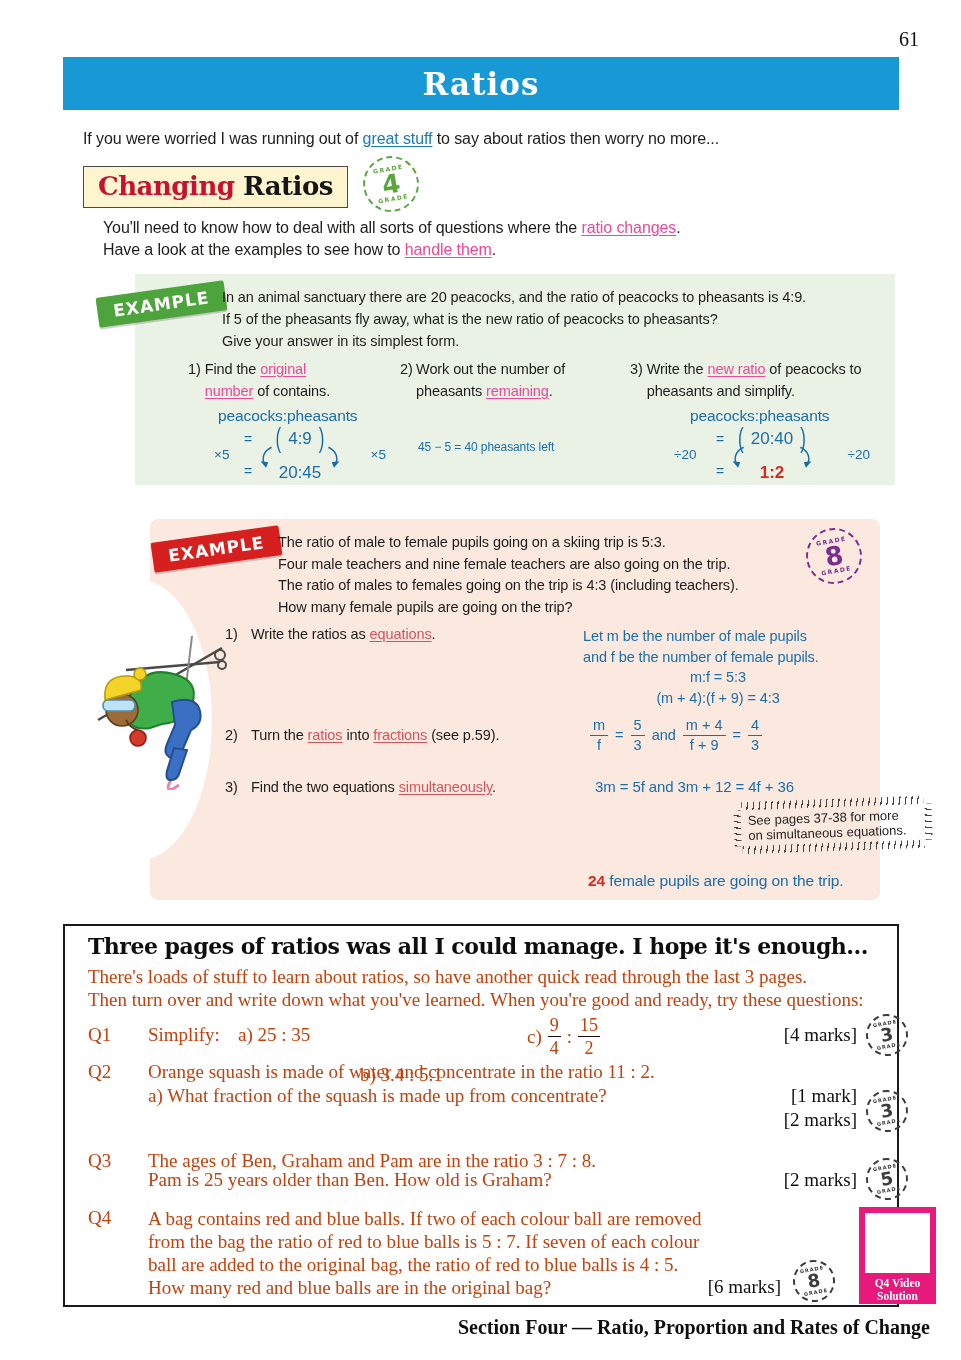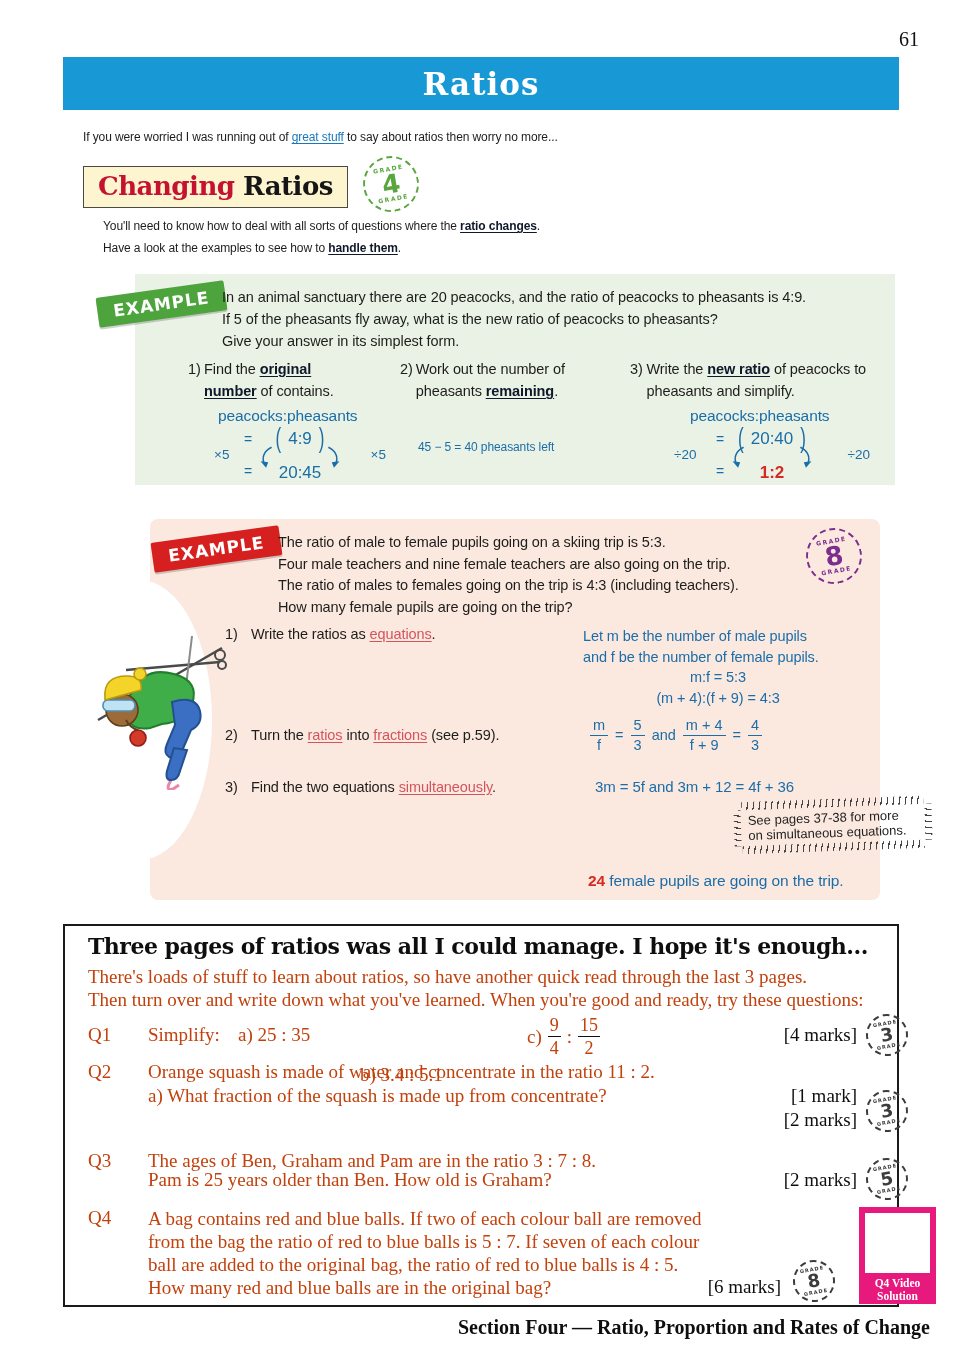--- a/index.html
+++ b/index.html
@@ -9,26 +9,26 @@
 
   
   .page-number{font:20px "Liberation Serif",serif;color:#111;}
   .header-bar{left:63px;top:57px;width:836px;height:53px;background:#1899d6;
               display:flex;align-items:center;justify-content:center;}
   .header-title{color:#fff;font-family:"DejaVu Serif",serif;font-weight:bold;font-size:31px;letter-spacing:1px;}
 
   
   .hw{font-family:"Liberation Sans",sans-serif;font-size:14.5px;color:#1d1d1b;letter-spacing:-0.1px;white-space:nowrap;}
   .hw.wrap{white-space:normal;}
-  .hw-lg{font-size:12px;}
+  .hw-lg{font-size:16px;}
   .hw-blue{color:#1b6da8;}
   .hw-red{color:#d42a1f;}
   .lnk{text-decoration:underline;text-underline-offset:2px;}
   .lnk.b{color:#1878bb;}
-  .lnk.g{color:#0f172a;font-weight:bold;}
+  .lnk.g{color:#ec4899;}
   .lnk.r{color:#d4545e;}
 
   
   .section-box{left:83px;top:166px;background:#fcf5cf;border:1px solid #4a4a44;padding:4px 14px 6px 14px;}
   .section-box .slab{font-family:"DejaVu Serif",serif;font-weight:bold;font-size:26px;letter-spacing:-0.5px;}
   .word-red{color:#c41230;}
   .word-black{color:#161616;}
 
   
   .stamp{position:absolute;border-radius:50%;border:2.5px dashed;display:flex;flex-direction:column;

